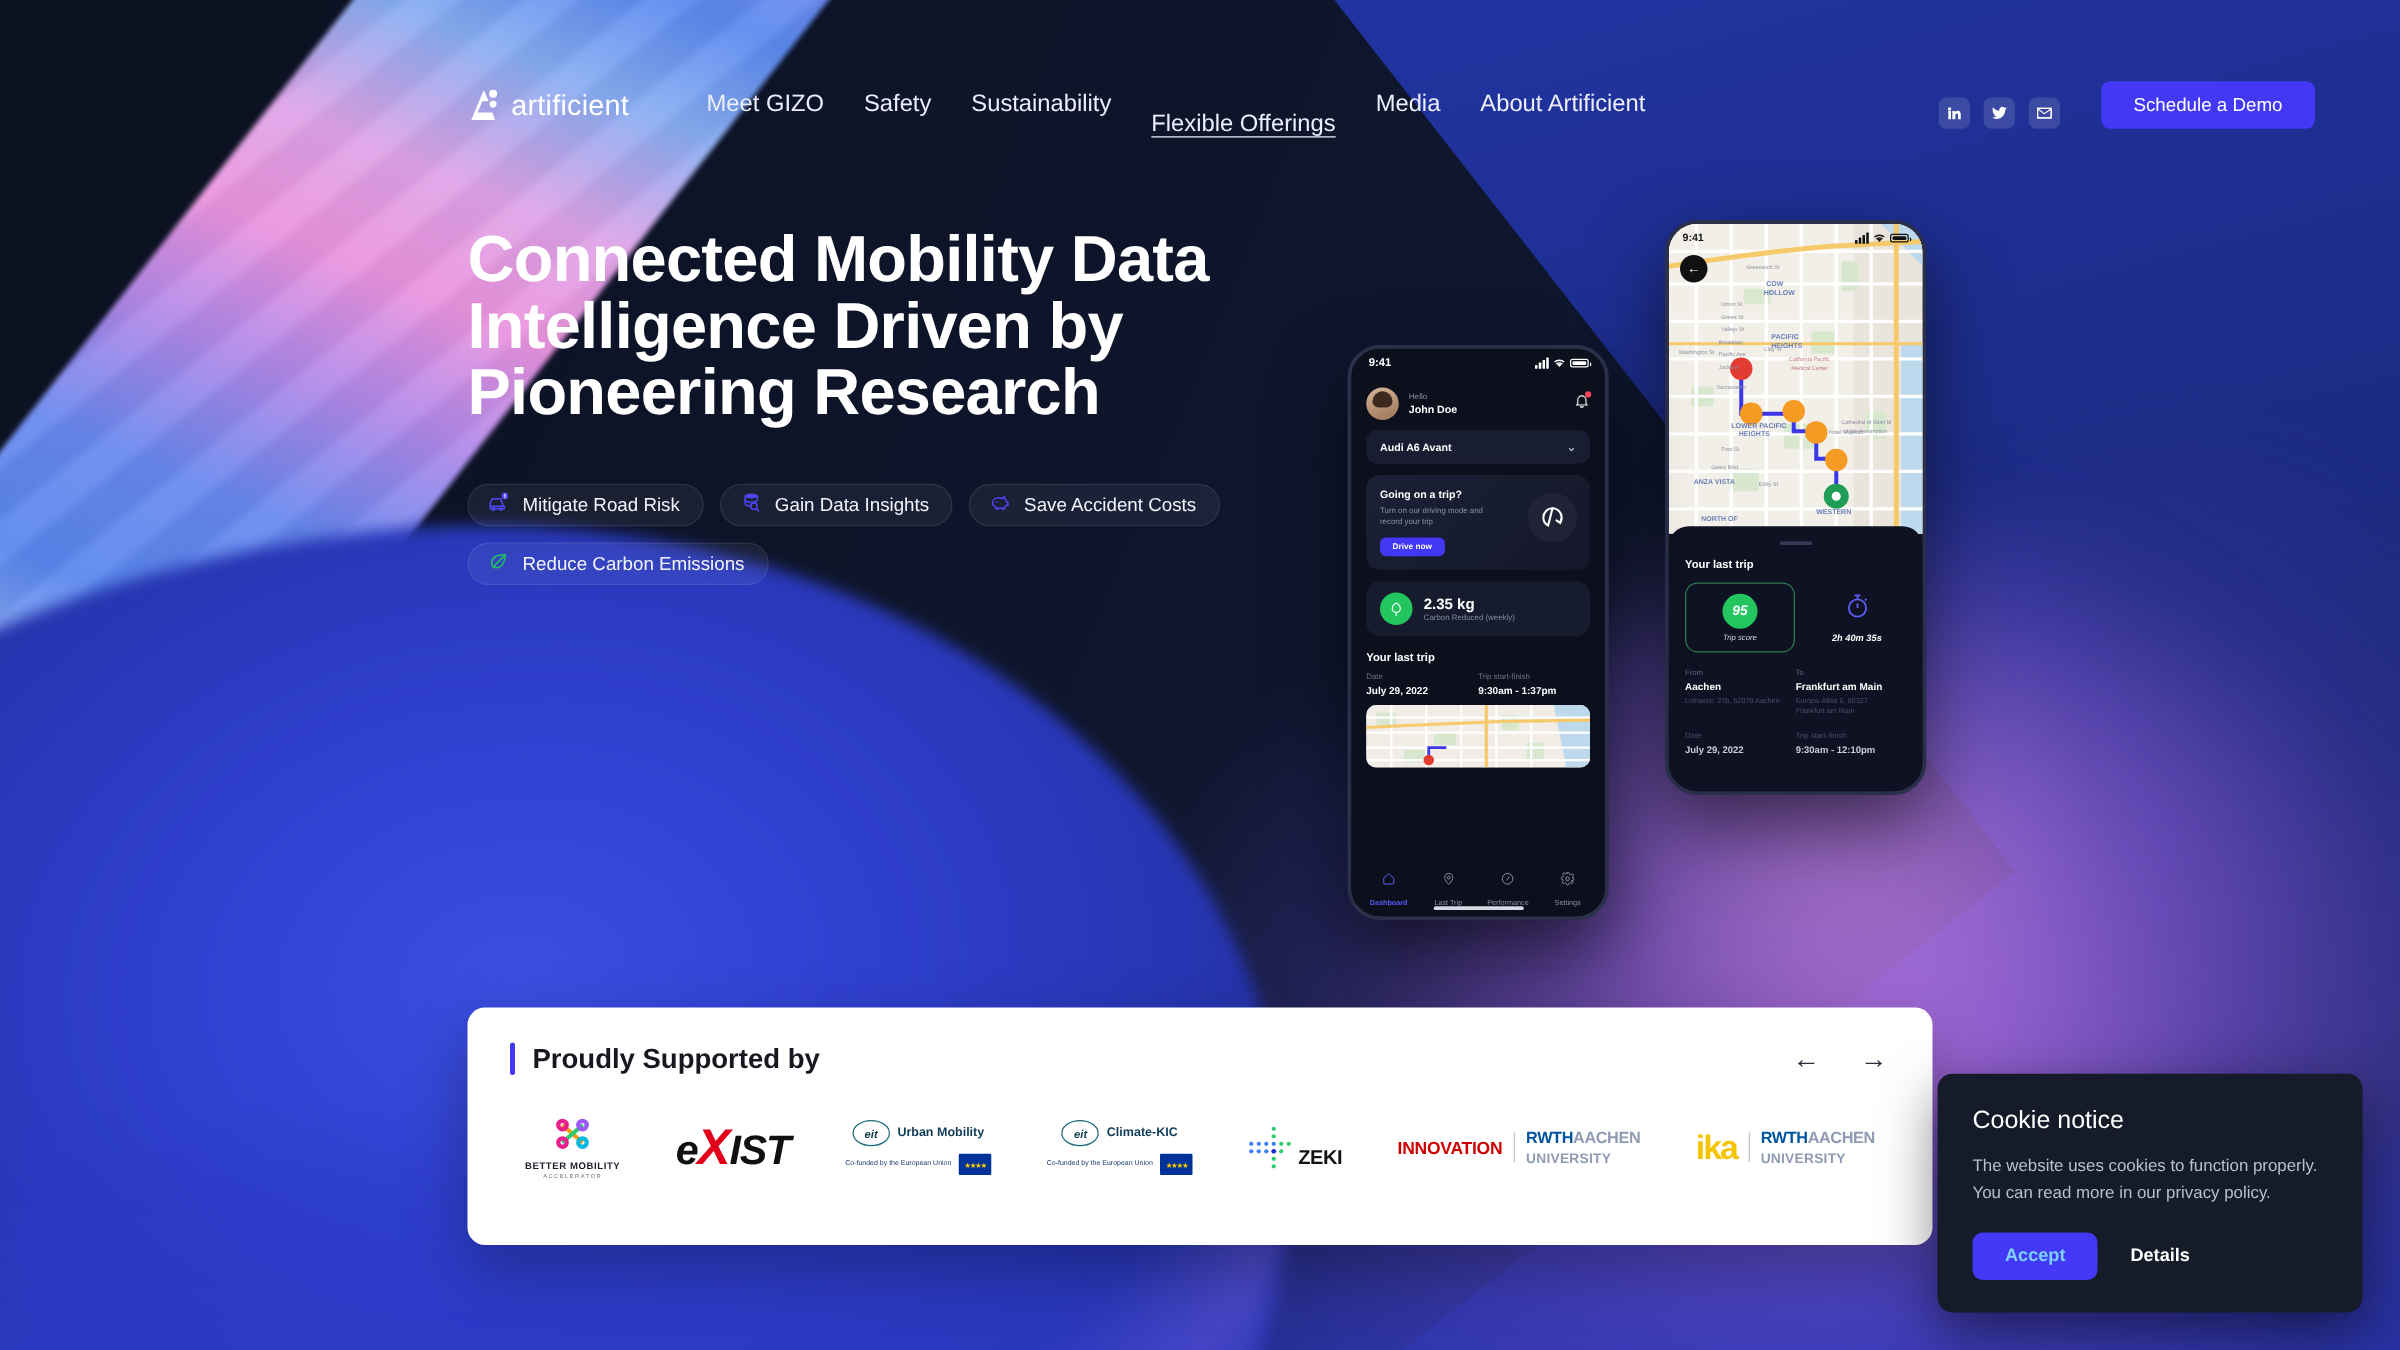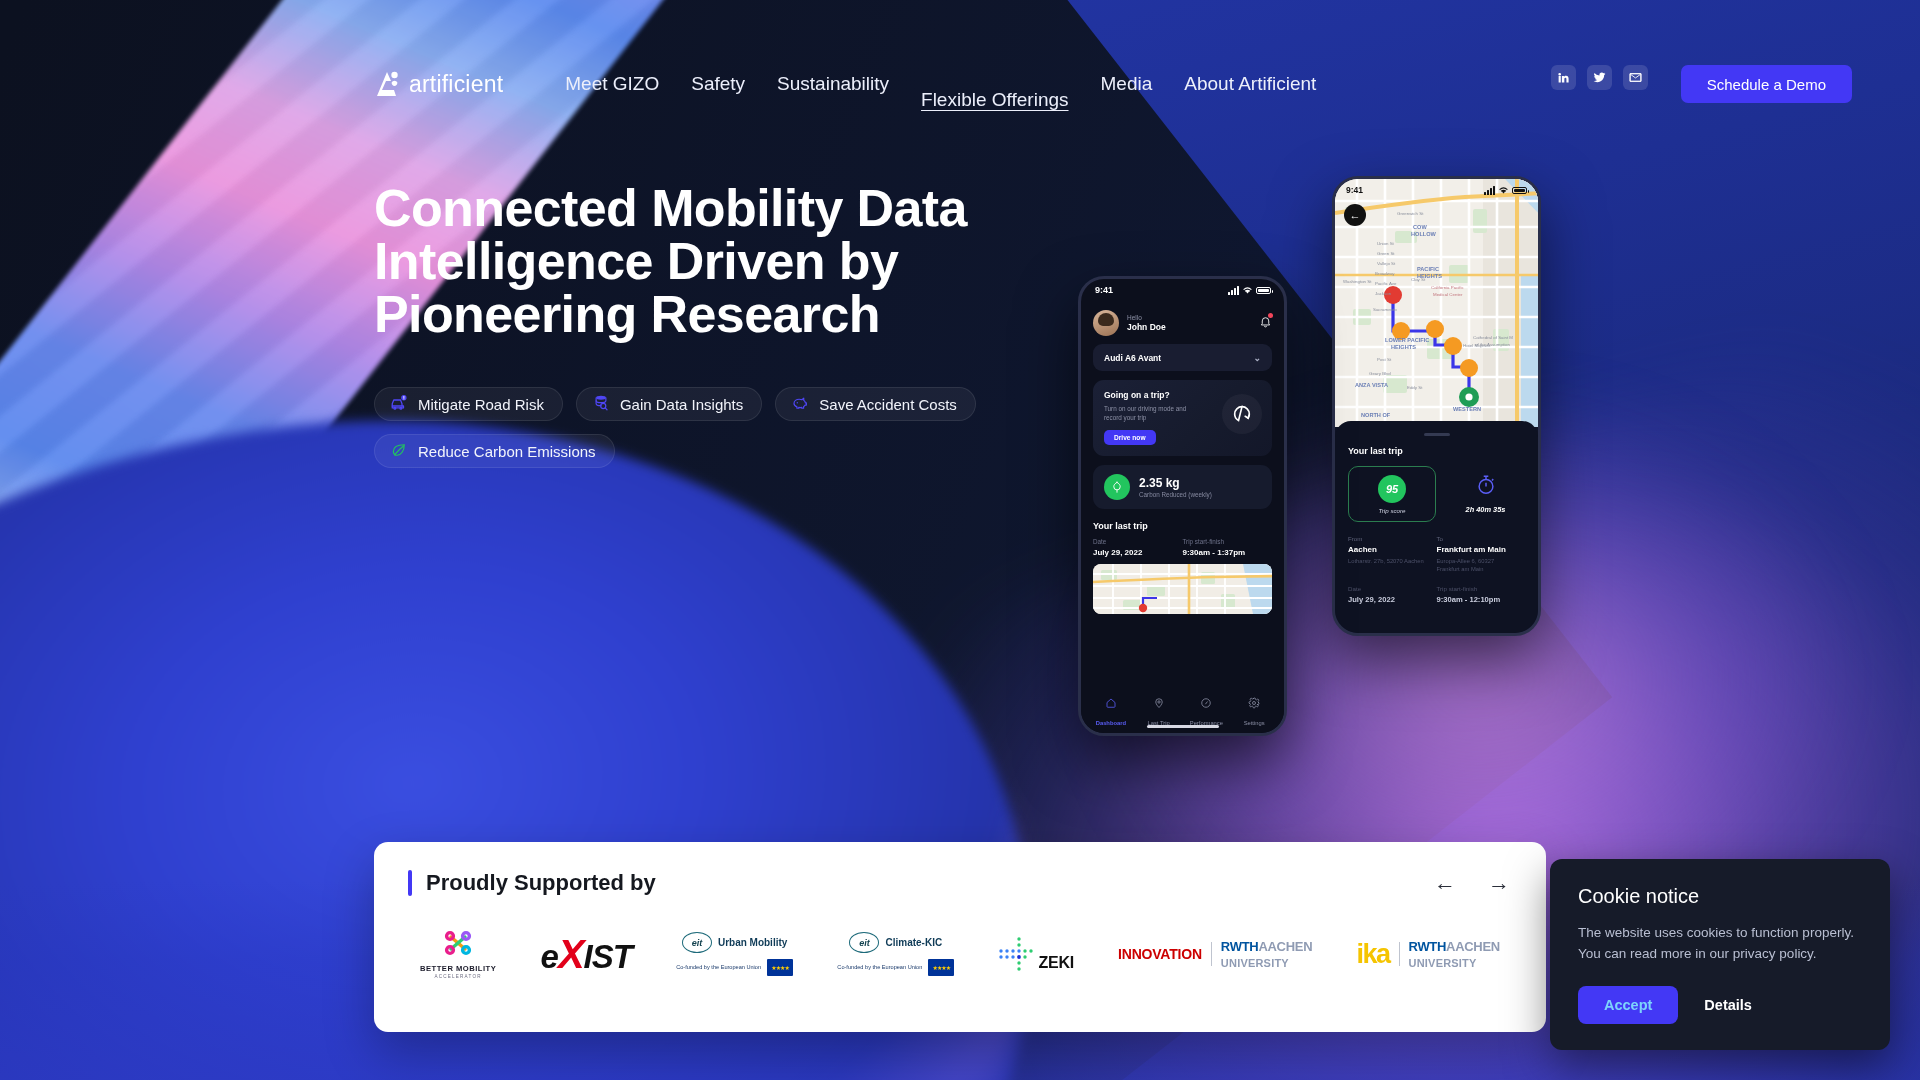--- a/index.html
+++ b/index.html
@@ -131,21 +131,21 @@
   .logo-mark { width: 26px; height: 28px; position: relative; }
   .logo-text {
     color: #fff; font-size: 23px; letter-spacing: .2px; font-weight: 400;
   }
   .nav-links { display: flex; align-items: center; gap: 0; margin-left: 46px; }
   .nav-link {
     color: #eceffb; font-size: 19px; padding: 6px 16px; cursor: pointer;
     white-space: nowrap;
   }
   .nav-link.active { text-decoration: underline; text-underline-offset: 4px; margin-top: 32px; }
-  .nav-right { margin-left: auto; display: flex; align-items: flex-start; gap: 11px; }
+  .nav-right { margin-left: auto; display: flex; align-items: flex-end; gap: 11px; }
   .soc {
     width: 25px; height: 25px; border-radius: 6px;
     background: rgba(255,255,255,.13);
     display: flex; align-items: center; justify-content: center;
     cursor: pointer;
   }
   .soc svg { width: 13px; height: 13px; fill: #fff; }
   .cta {
     margin-left: 22px;
     background: #4338f5; color: #fff;
@@ -329,21 +329,21 @@
   .addr-lab { color:#5e6279; font-size: 6.2px; }
   .addr-city { color:#fff; font-size: 8px; font-weight:700; margin-top: 3px; }
   .addr-det { color:#4c5068; font-size: 5.8px; line-height: 8px; margin-top: 3px; }
   .date-grid { display:flex; margin-top: 12px; }
   .date-col { flex:1; }
   .date-lab { color:#4b4f66; font-size: 6.2px; }
   .date-val { color:#c9cddd; font-size: 7.6px; font-weight:700; margin-top: 3px; }
 
   
   .support {
-    position: absolute; left: 374px; top: 842px;
+    position: absolute; left: 374px; top: 806px;
     width: 1172px; height: 190px;
     background: #fff; border-radius: 14px;
     z-index: 30; padding: 28px 34px 0;
     box-shadow: 0 20px 50px rgba(0,0,0,.28);
   }
   .sup-head { display:flex; align-items:center; }
   .sup-bar { width: 4px; height: 26px; background:#4338f5; border-radius:2px; margin-right: 14px; }
   .sup-title { font-size: 22px; font-weight: 700; color:#15181f; }
   .sup-arrows { margin-left:auto; display:flex; gap: 28px; }
   .arw { width: 26px; height: 26px; cursor:pointer; display:flex; align-items:center; justify-content:center; color:#2b2f3a; font-size: 22px; line-height:1; }

